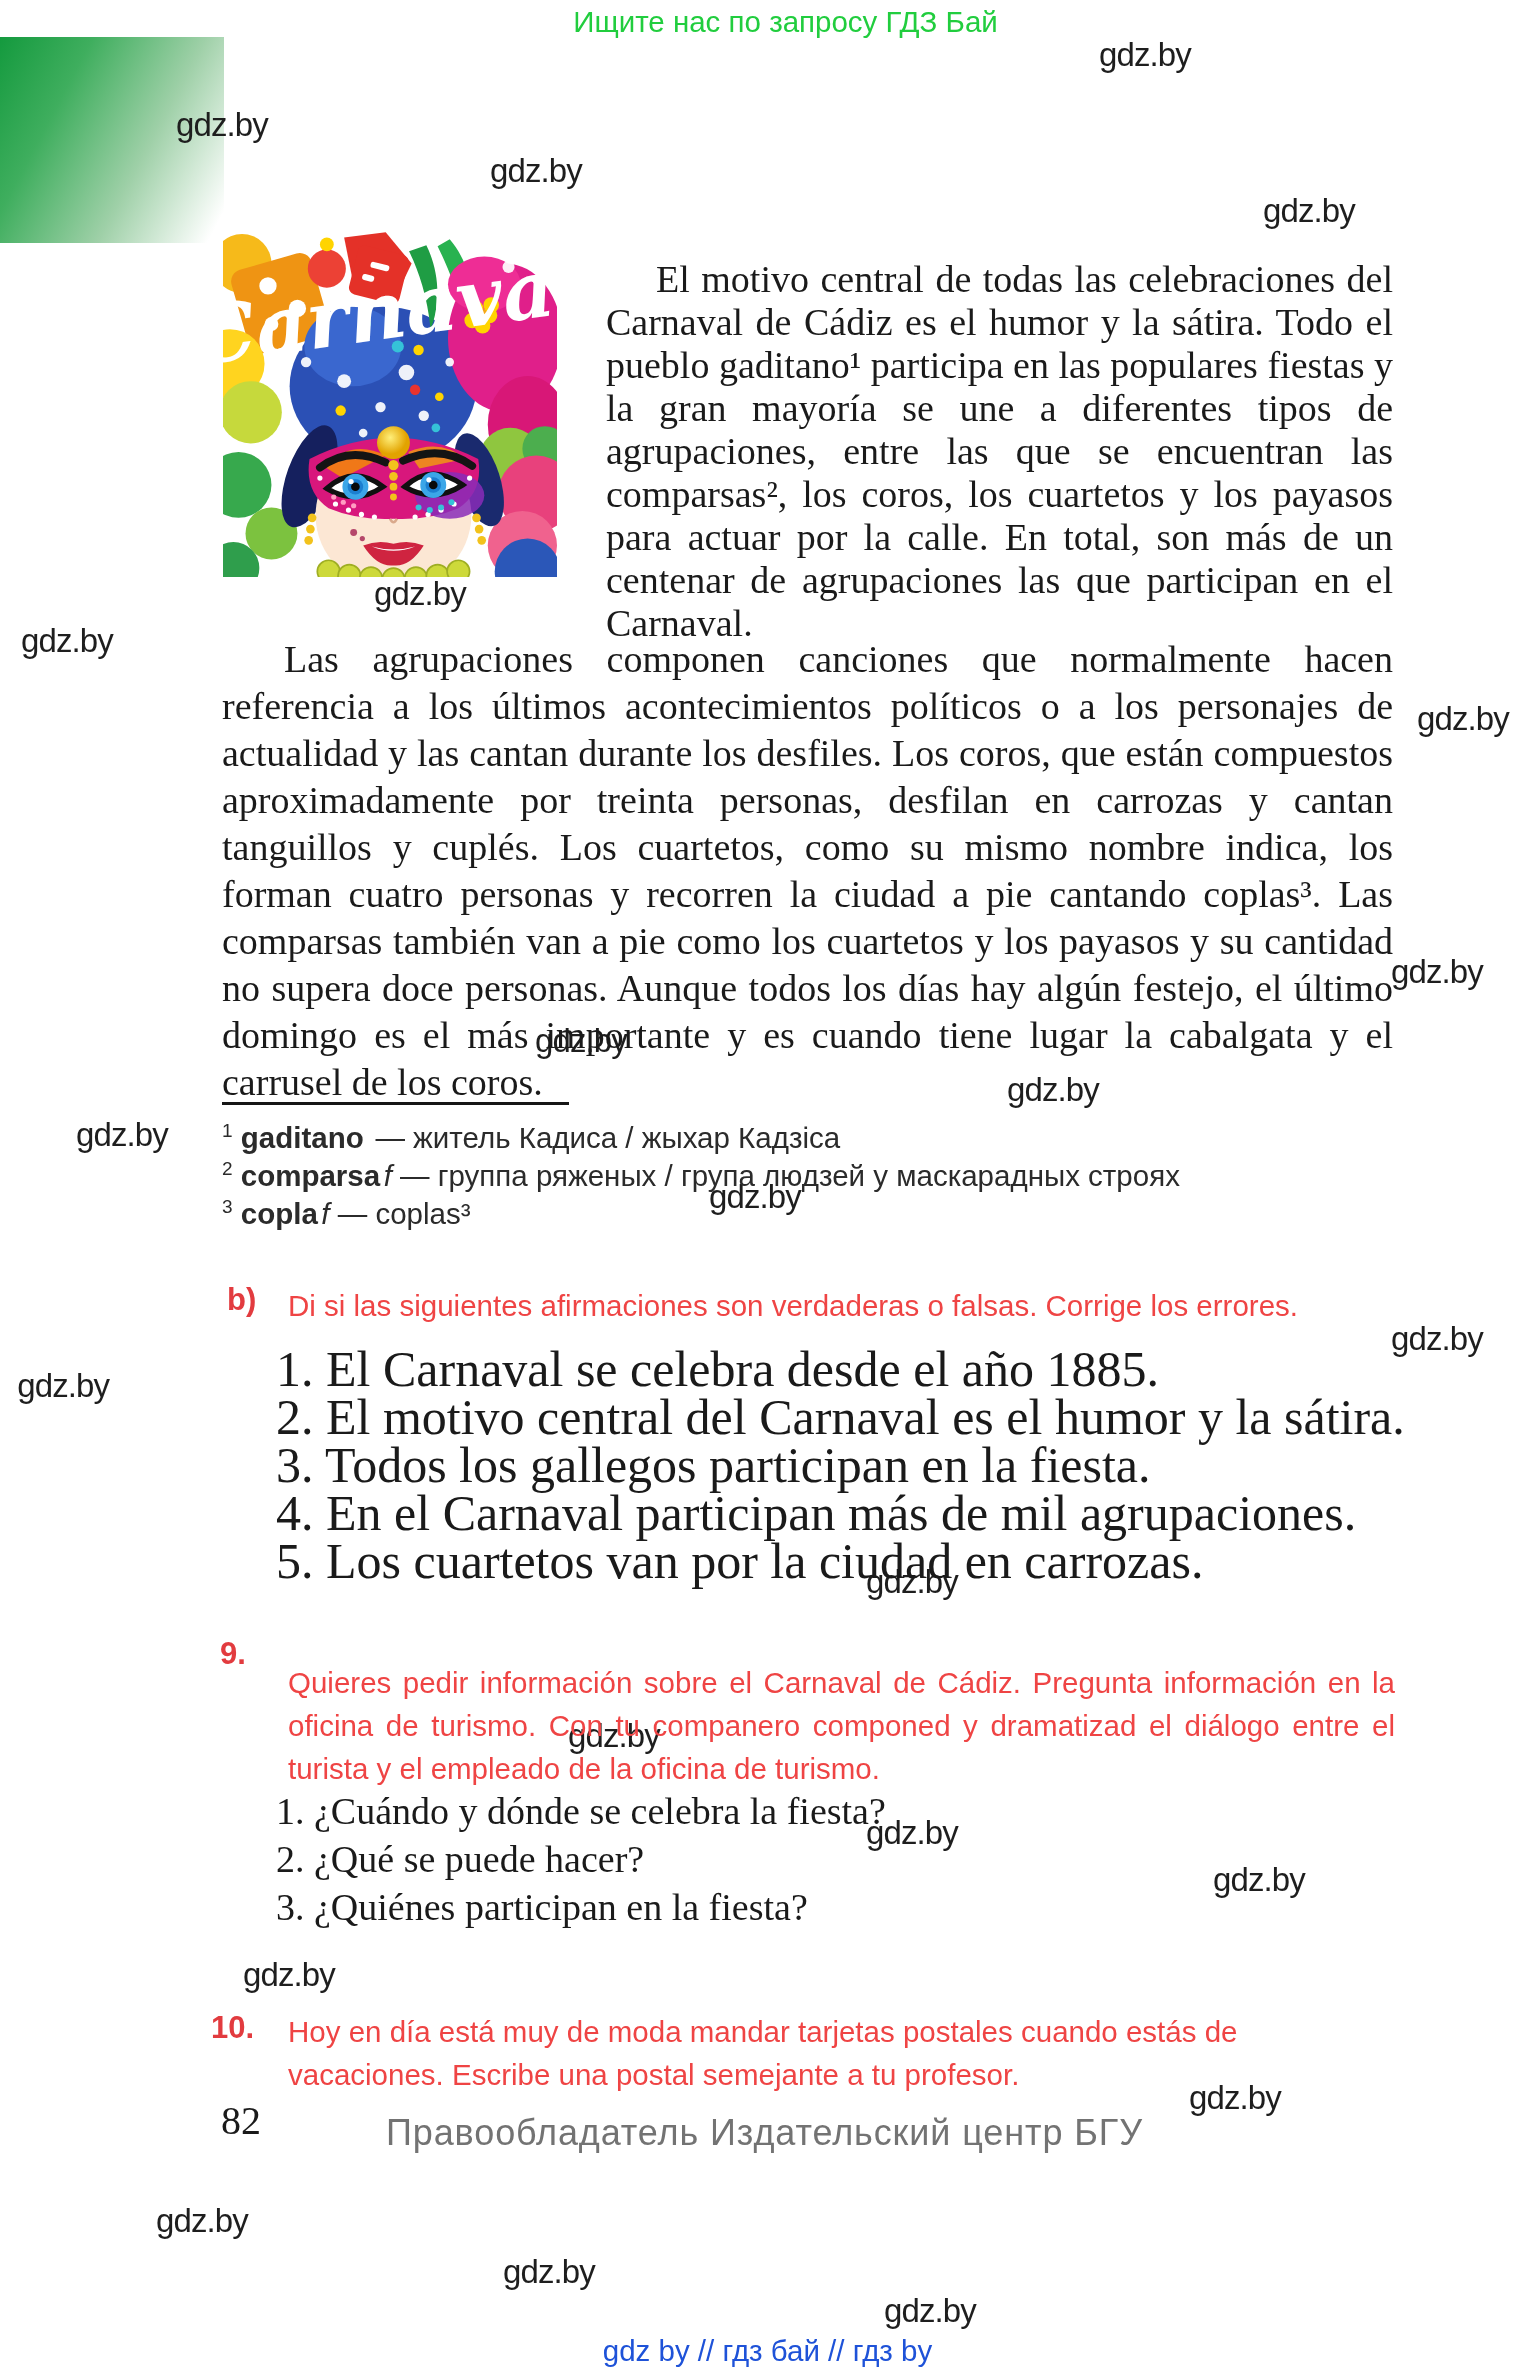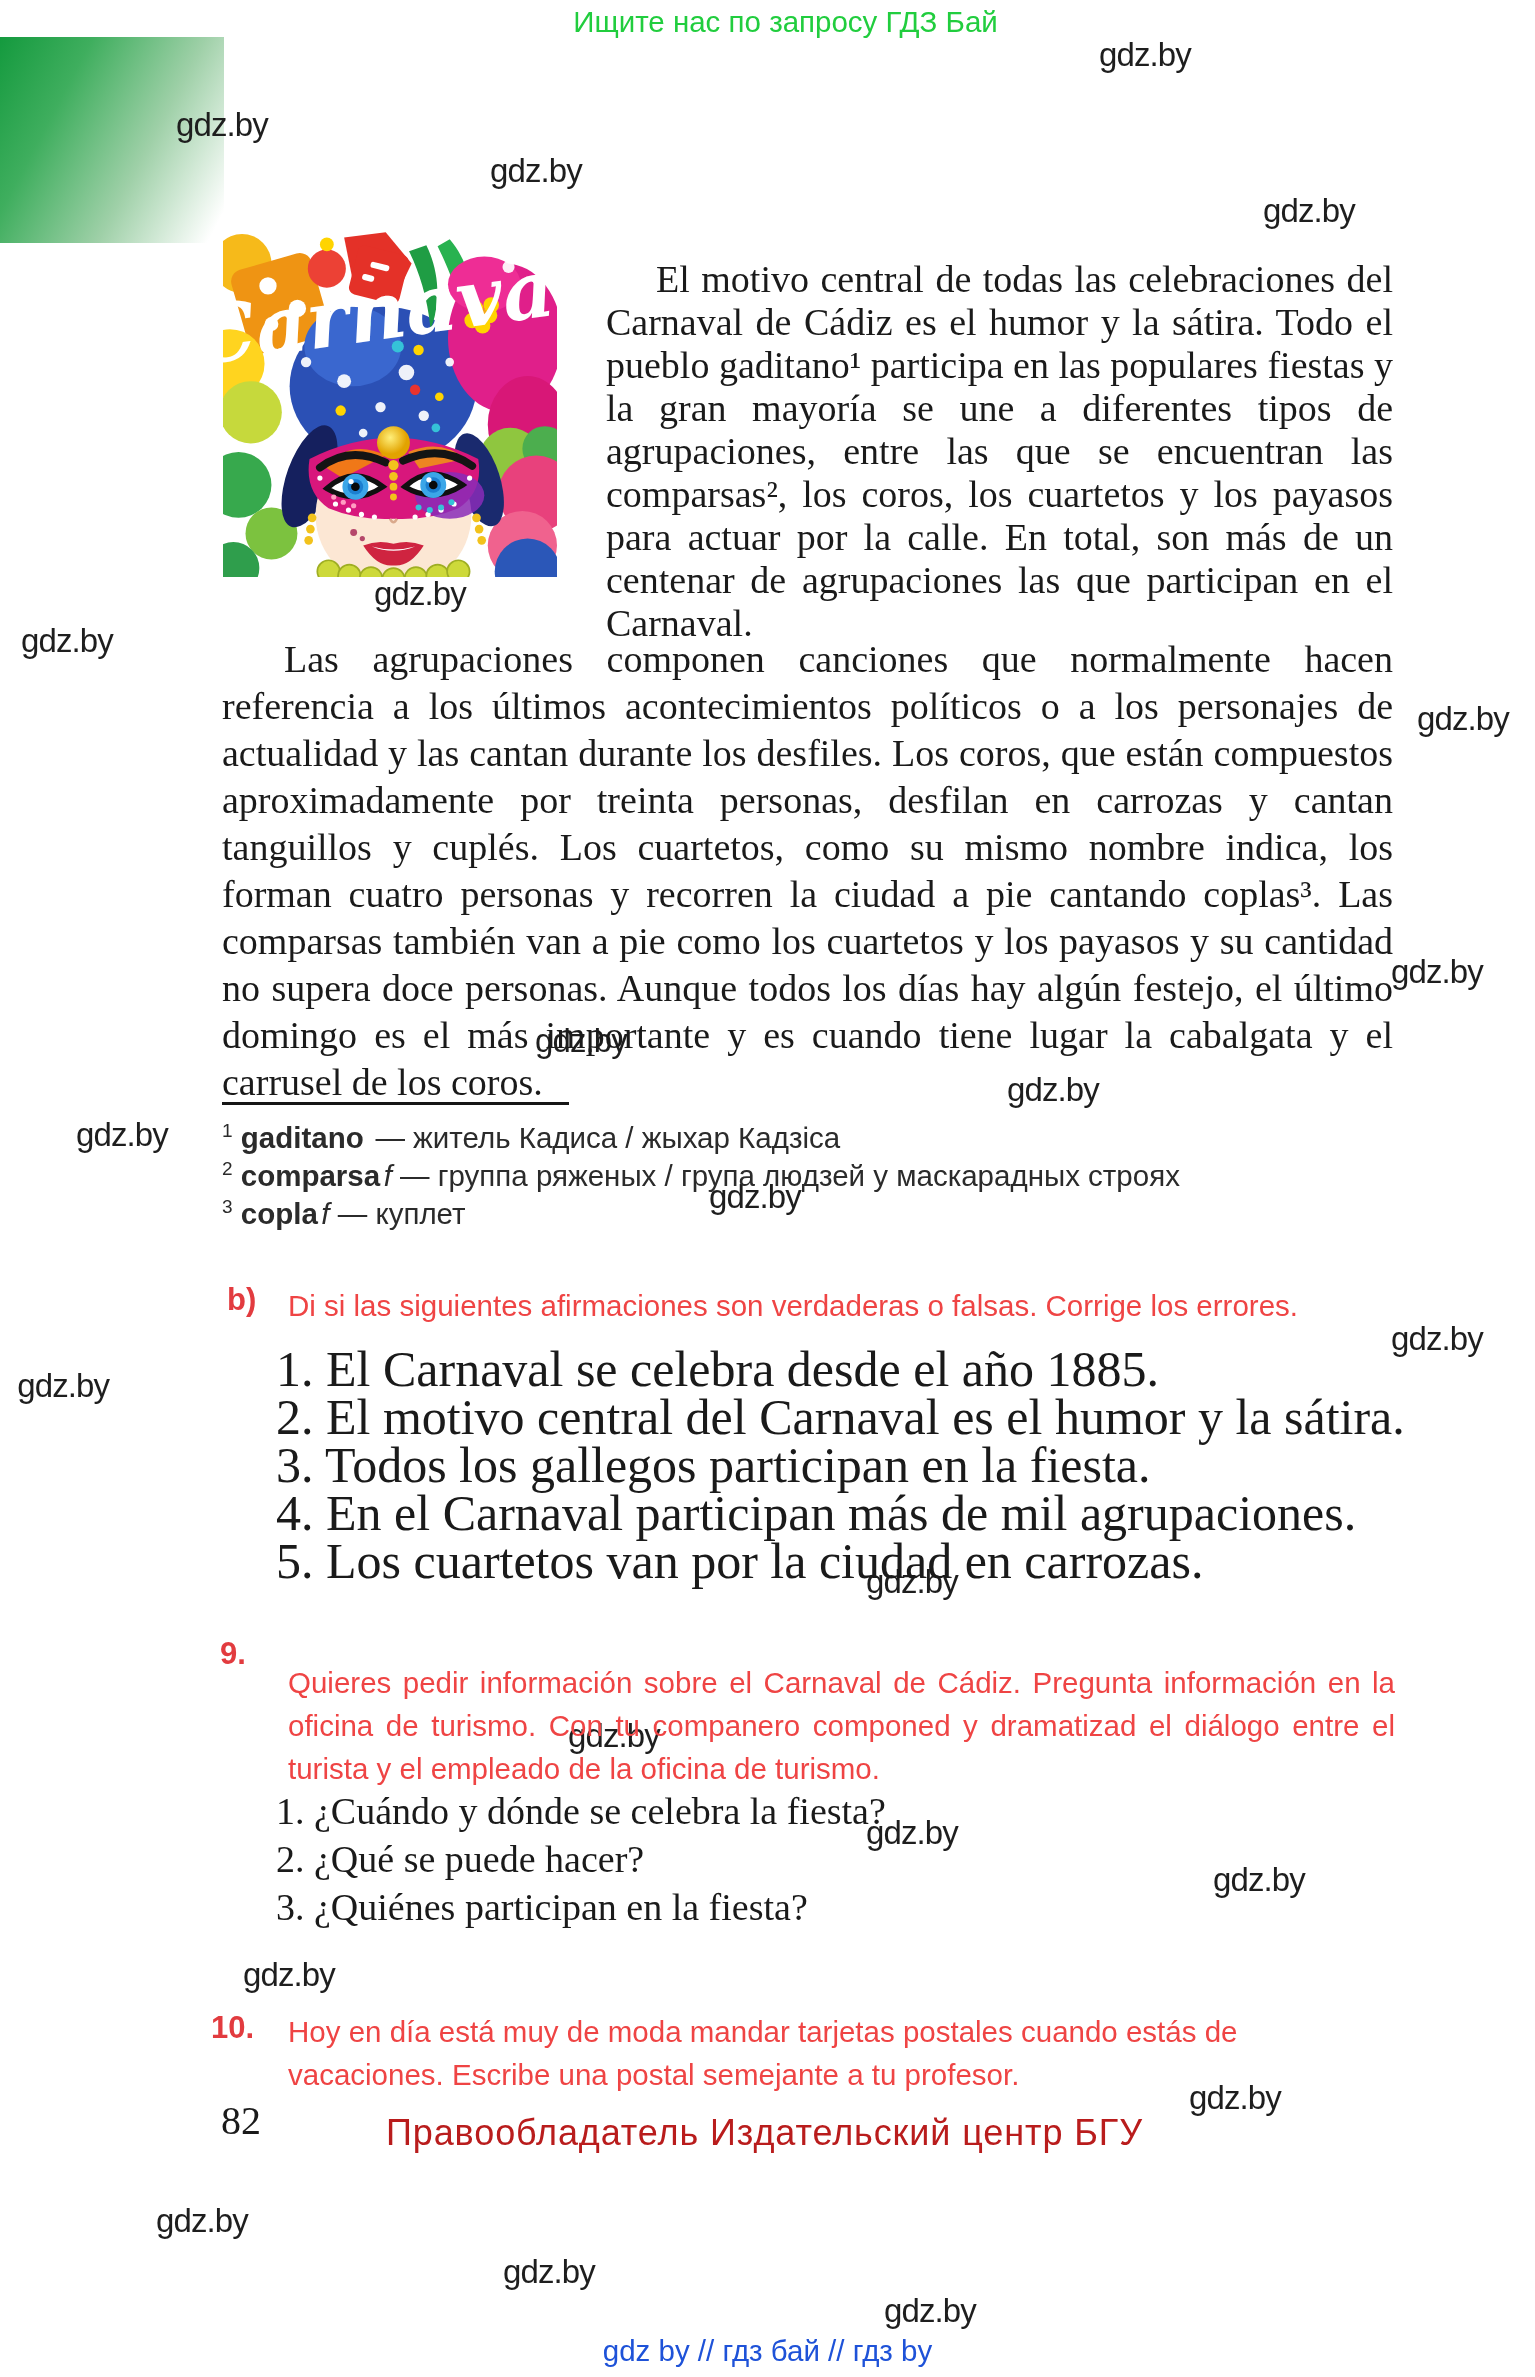--- a/index.html
+++ b/index.html
@@ -35,21 +35,21 @@
   .lbl-b{left:227px;top:1282px;}
   .txt-b{left:288px;top:1284px;width:1106px;}
   .items{left:276px;top:1345px;font-size:50px;line-height:48px;}
   .lbl-9{left:220px;top:1636px;}
   .txt-9{left:288px;top:1636px;width:1107px;margin-top:25px;}
   .questions{left:276px;top:1787px;font-size:38px;line-height:48px;}
   .lbl-10{left:211px;top:2010px;}
   .txt-10{left:288px;top:2010px;width:1107px;text-align:left;}
   
   .page-num{left:221px;top:2097px;font-size:40px;}
-  .publisher{left:386px;top:2112px;font-size:36px;color:#b91c1c;letter-spacing:0.9px;}
+  .publisher{left:386px;top:2112px;font-size:36px;color:#737373;letter-spacing:0.9px;}
   .bottom-banner{top:2334px;left:0;width:100%;text-align:center;font-size:29.5px;color:#1e52d8;}
 </style>
 </head>
 <body>
 
 <div class="abs top-banner">Ищите нас по запросу ГДЗ Бай</div>
 
 <div class="abs green-box"></div>
 
 <span class="wm" style="left:176px;top:106px">gdz.by</span>
@@ -231,21 +231,21 @@
     <span>— житель Кадиса / жыхар Кадзіса</span>
   </div>
   <div>
     <sup>2</sup>
     <b>comparsa</b><i>f</i>
     <span>— группа ряженых / група людзей у маскарадных строях</span>
   </div>
   <div>
     <sup>3</sup>
     <b>copla</b><i>f</i>
-    <span>— куплет</span>
+    <span>— coplas³</span>
   </div>
 </div>
 
 <div class="abs ex-label lbl-b">b)</div>
 <div class="abs ex-text txt-b">Di si las siguientes afirmaciones son verdaderas o falsas. Corrige los errores.</div>
 <div class="abs serif items">
   <div>1. El Carnaval se celebra desde el año 1885.</div>
   <div>2. El motivo central del Carnaval es el humor y la sátira.</div>
   <div>3. Todos los gallegos participan en la fiesta.</div>
   <div>4. En el Carnaval participan más de mil agrupaciones.</div>

